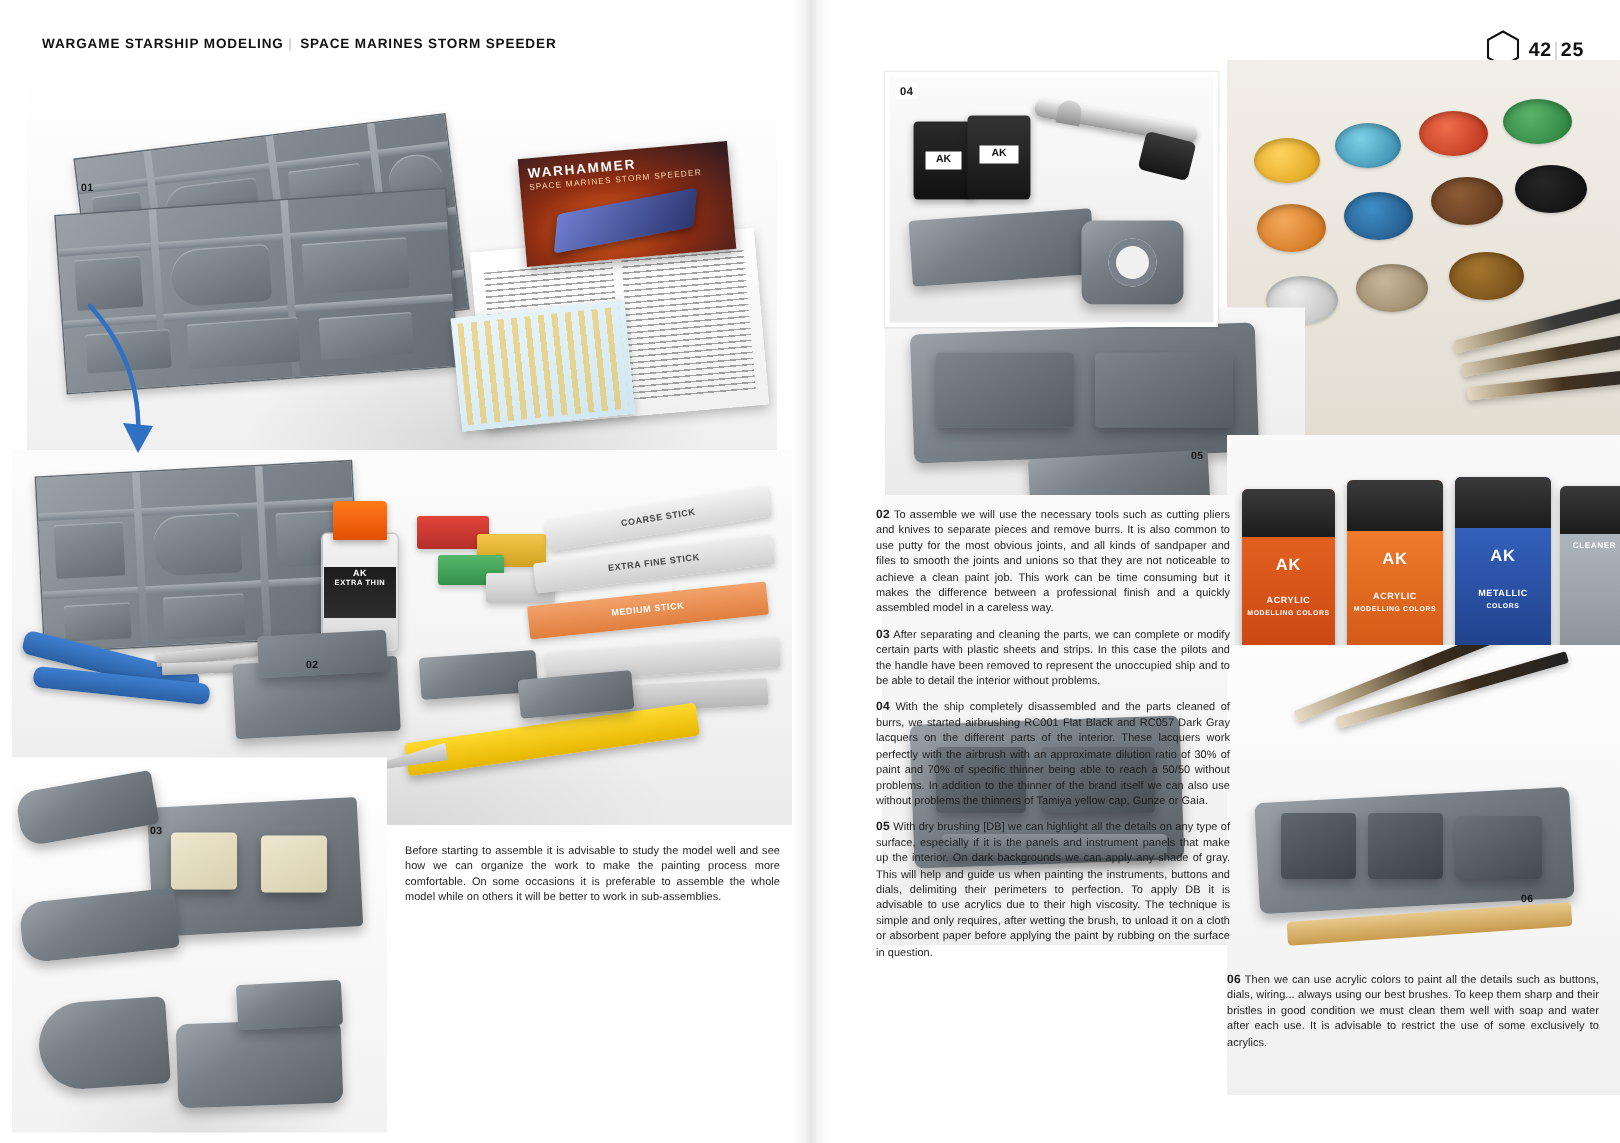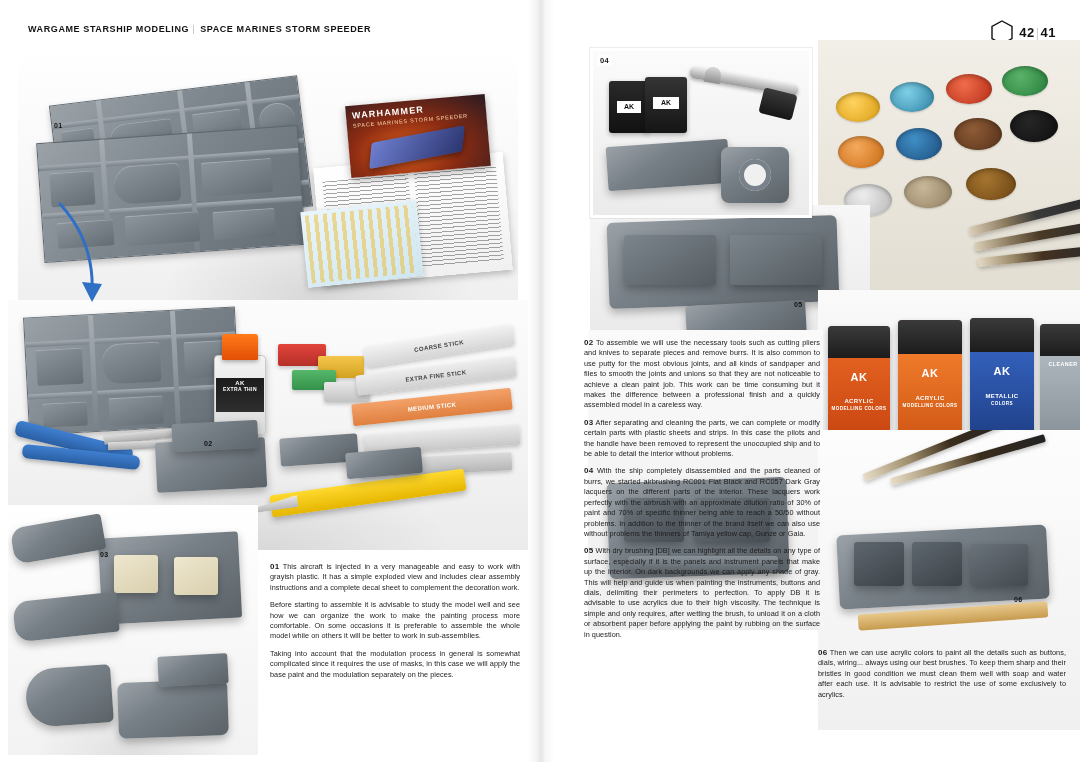--- a/index.html
+++ b/index.html
@@ -468,37 +468,32 @@
       <div class="hull cream" style="left:166px; top:52px; width:44px; height:38px;"></div>
       <div class="hull" style="left:4px; top:16px; width:92px; height:36px; transform:rotate(-10deg); border-radius:14px 4px 4px 14px;"></div>
       <div class="hull" style="left:6px; top:92px; width:104px; height:40px; transform:rotate(-6deg); border-radius:16px 4px 4px 16px;"></div>
       <div class="hull" style="left:18px; top:162px; width:86px; height:58px; transform:rotate(-4deg); border-radius:30px 6px 6px 30px;"></div>
       <div class="hull" style="left:110px; top:176px; width:110px; height:56px; transform:rotate(-2deg); border-radius:8px;"></div>
       <div class="hull" style="left:150px; top:150px; width:70px; height:30px; transform:rotate(-3deg);"></div>
       <div class="callout" style="left:92px; top:46px;">03</div>
     </div>
 
     <div class="col-text" style="left:270px; top:562px; width:250px;">
-      <p>
-        <span class="stepnum">01</span>
-        <span>This aircraft is injected in a very manageable and easy to work with grayish plastic. It has a simple exploded view and includes clear assembly instructions and a complete decal sheet to complement the decoration work.</span>
-      </p>
       <p>Before starting to assemble it is advisable to study the model well and see how we can organize the work to make the painting process more comfortable. On some occasions it is preferable to assemble the whole model while on others it will be better to work in sub-assemblies.</p>
-      <p>Taking into account that the modulation process in general is somewhat complicated since it requires the use of masks, in this case we will apply the base paint and the modulation separately on the pieces.</p>
     </div>
   </div>
 
   <div class="page page-right">
 
     <div class="folio">
       <svg class="folio-hex" viewBox="0 0 22 25">
         <polygon points="11,1 21,6.5 21,18.5 11,24 1,18.5 1,6.5" fill="none" stroke="#111" stroke-width="1.4"></polygon>
       </svg>
       <div class="folio-num">
-        <span>42</span><span class="bar">|</span><span>41</span>
+        <span>42</span><span class="bar">|</span><span>25</span>
       </div>
     </div>
 
     <div class="photo" id="photo-palette">
       <div class="paint-cup" style="left:18px; top:52px; width:44px; height:30px; background:radial-gradient(circle at 40% 35%,#ffd35e,#d99b12);"></div>
       <div class="paint-cup" style="left:72px; top:42px; width:44px; height:30px; background:radial-gradient(circle at 40% 35%,#7ed0e8,#2c7fa0);"></div>
       <div class="paint-cup" style="left:128px; top:34px; width:46px; height:30px; background:radial-gradient(circle at 40% 35%,#f06c4a,#b52d17);"></div>
       <div class="paint-cup" style="left:184px; top:26px; width:46px; height:30px; background:radial-gradient(circle at 40% 35%,#5bb36a,#237b38);"></div>
       <div class="paint-cup" style="left:20px; top:96px; width:46px; height:32px; background:radial-gradient(circle at 40% 35%,#f4a95c,#c96a12);"></div>
       <div class="paint-cup" style="left:78px; top:88px; width:46px; height:32px; background:radial-gradient(circle at 40% 35%,#3f8ec6,#1d4d7c);"></div>

